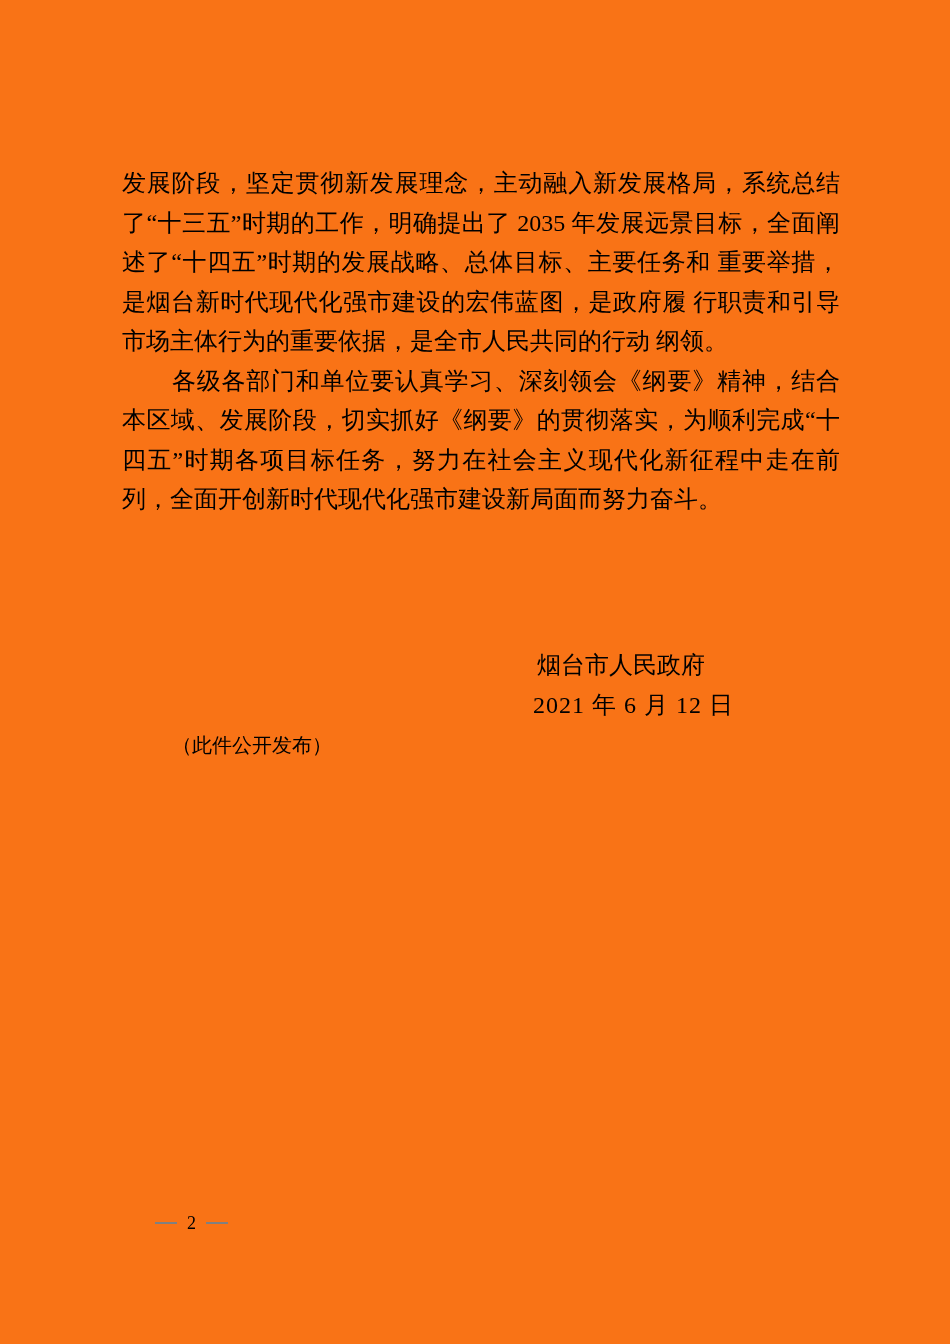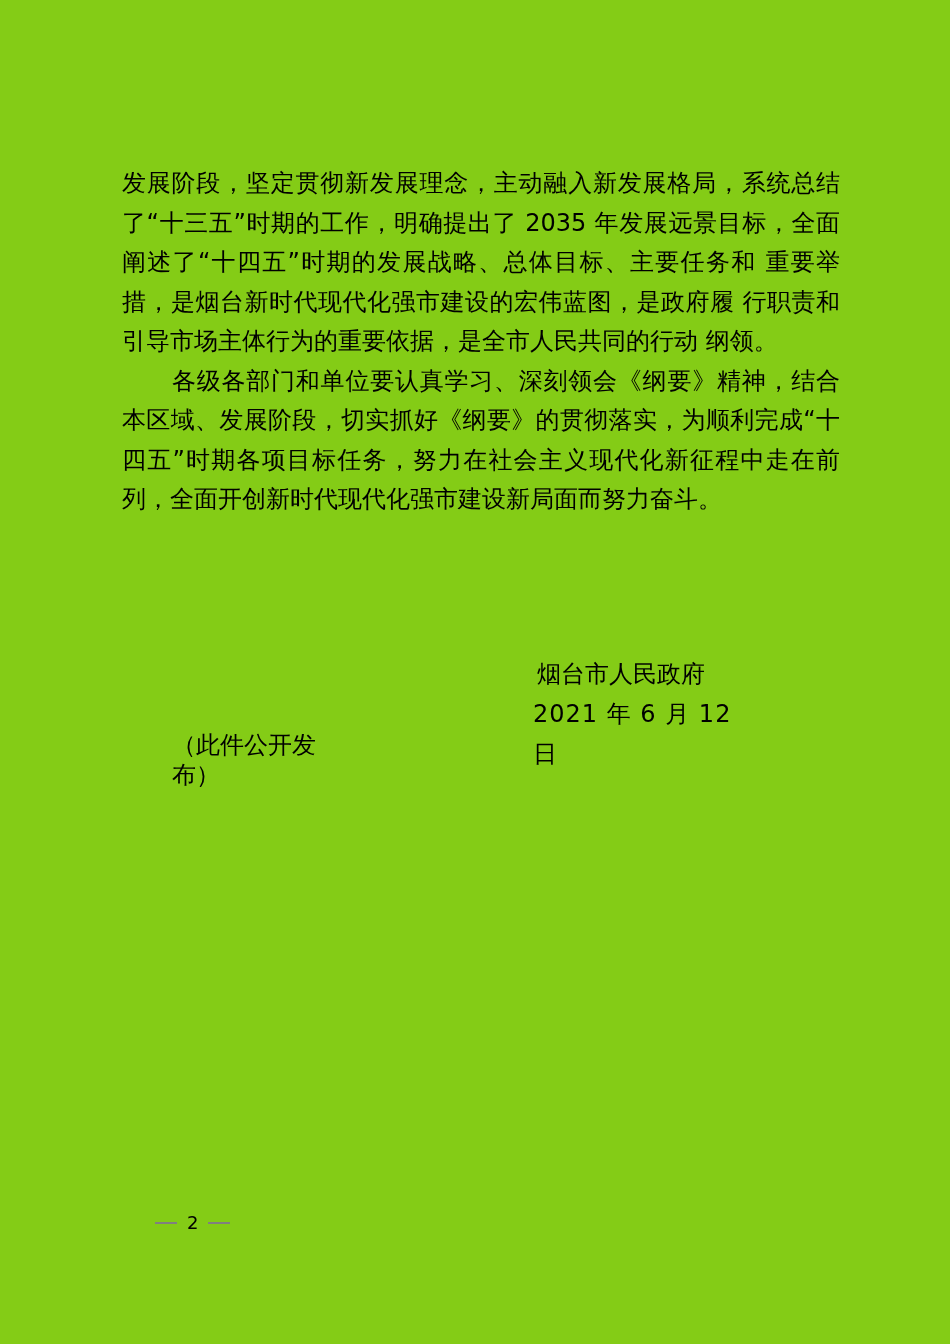--- a/index.html
+++ b/index.html
@@ -13,21 +13,22 @@
       position: relative;
       overflow: hidden;
       font-family: "DejaVu Sans", "Liberation Sans", sans-serif;
       color: #000000;
     }
     .page {
       position: absolute;
       left: 0; top: 0;
       width: 950px;
       height: 1344px;
-      background: #84cc16;
+      background: #f97316;
+      font-family: Liberation Serif, serif;
     }
     .body-text {
       position: absolute;
       left: 122px;
       top: 164px;
       width: 718px;
       font-size: 24px;
       line-height: 39.5px;
       letter-spacing: 0px;
     }
@@ -43,32 +44,31 @@
       position: absolute;
       left: 533px;
       top: 645px;
       width: 210px;
       font-size: 24px;
       line-height: 40px;
     }
     .sig-org {
       display: block;
       padding-left: 4px;
-      margin-top: 9px;
     }
     .sig-date {
       display: block;
       letter-spacing: 1px;
     }
     .public-note {
       position: absolute;
       left: 172px;
       top: 730px;
       width: 160px;
-      font-size: 24px;
+      font-size: 20px;
       line-height: 30px;
     }
     .page-footer {
       position: absolute;
       left: 155px;
       top: 1211px;
       height: 20px;
       width: 80px;
       overflow: hidden;
       display: flex;

